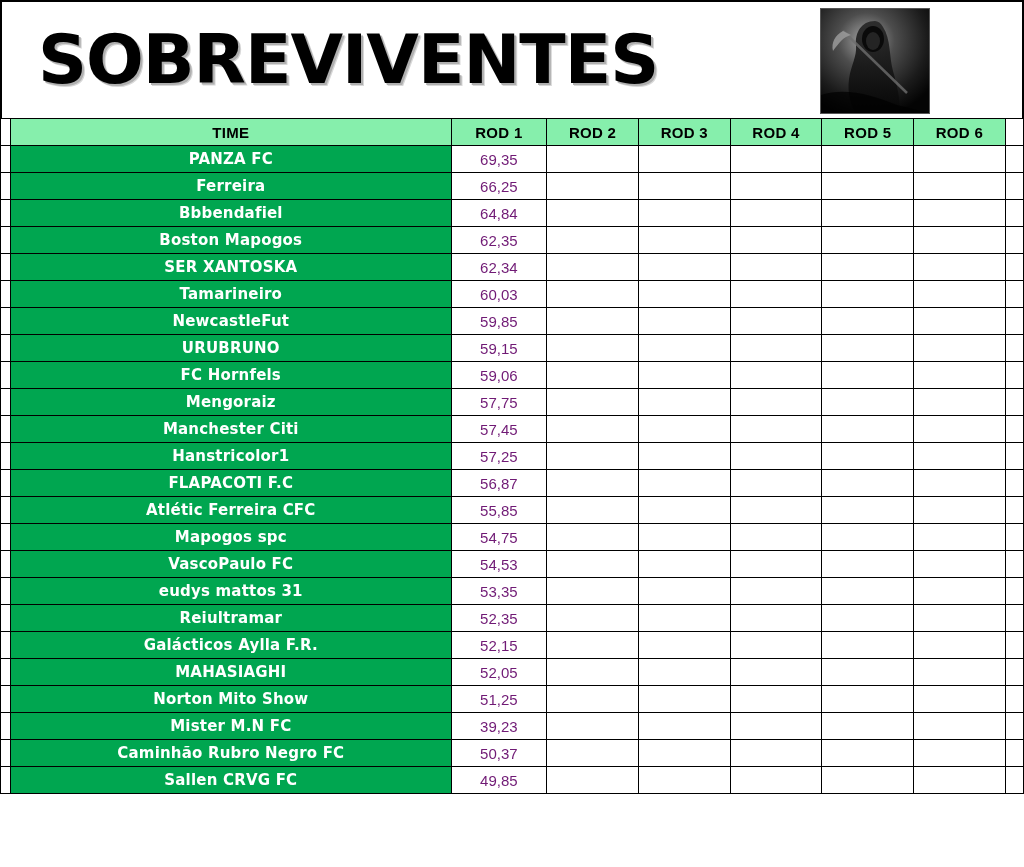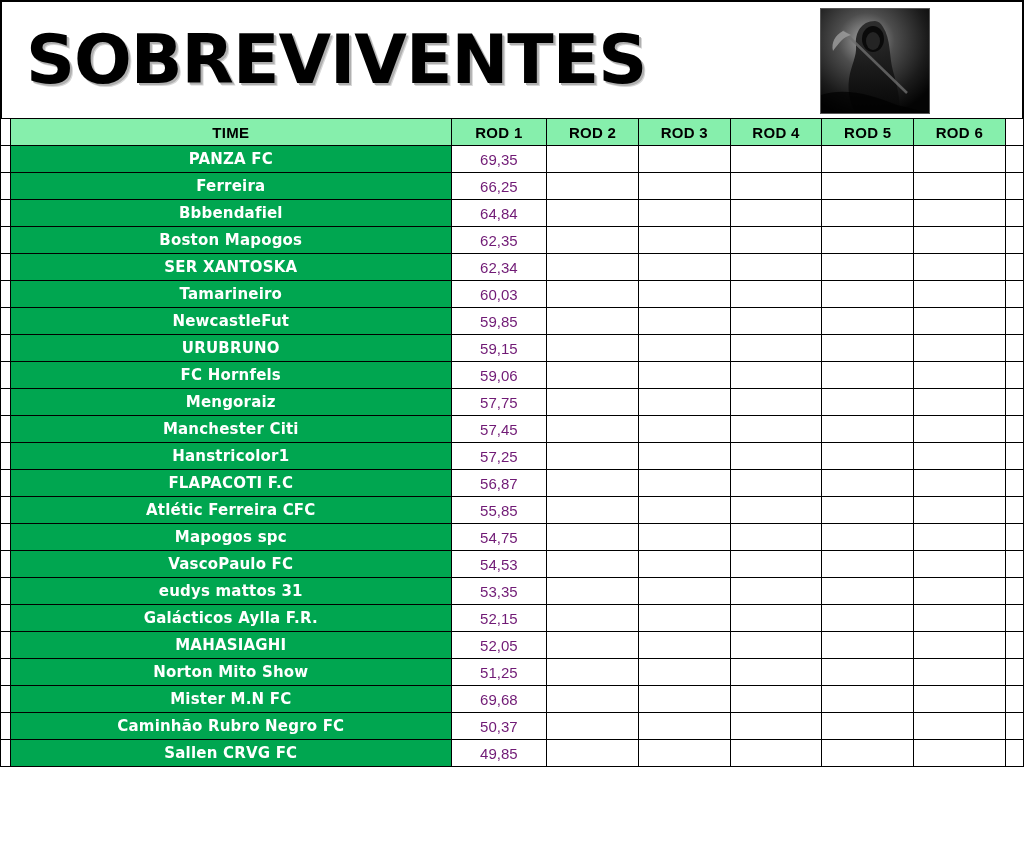--- a/index.html
+++ b/index.html
@@ -32,21 +32,21 @@
     background: #ffffff;
     display: flex;
     align-items: center;
   }
   .banner-title {
     font-family: "DejaVu Sans", sans-serif;
     font-weight: bold;
     font-size: 68px;
     letter-spacing: -1px;
     color: #000000;
-    margin-left: 24px;
+    margin-left: 36px;
     line-height: 1;
     white-space: nowrap;
     text-shadow: 2px 2px 0 #b0b0b0, 3px 3px 0 #d8d8d8;
   }
   .banner-image {
     position: absolute;
     right: 92px;
     top: 6px;
     width: 108px;
     height: 104px;
@@ -355,20 +355,31 @@
           <td class="score">53,35</td>
           <td class="blank"></td>
           <td class="blank"></td>
           <td class="blank"></td>
           <td class="blank"></td>
           <td class="blank"></td>
           <td class="endpad"></td>
         </tr>
         <tr>
           <td class="pad"></td>
+          <td class="team">Reiultramar</td>
+          <td class="score">52,35</td>
+          <td class="blank"></td>
+          <td class="blank"></td>
+          <td class="blank"></td>
+          <td class="blank"></td>
+          <td class="blank"></td>
+          <td class="endpad"></td>
+        </tr>
+        <tr>
+          <td class="pad"></td>
           <td class="team">Galácticos Aylla F.R.</td>
           <td class="score">52,15</td>
           <td class="blank"></td>
           <td class="blank"></td>
           <td class="blank"></td>
           <td class="blank"></td>
           <td class="blank"></td>
           <td class="endpad"></td>
         </tr>
         <tr>
@@ -389,21 +400,21 @@
           <td class="blank"></td>
           <td class="blank"></td>
           <td class="blank"></td>
           <td class="blank"></td>
           <td class="blank"></td>
           <td class="endpad"></td>
         </tr>
         <tr>
           <td class="pad"></td>
           <td class="team">Mister M.N FC</td>
-          <td class="score">69,68</td>
+          <td class="score">39,23</td>
           <td class="blank"></td>
           <td class="blank"></td>
           <td class="blank"></td>
           <td class="blank"></td>
           <td class="blank"></td>
           <td class="endpad"></td>
         </tr>
         <tr>
           <td class="pad"></td>
           <td class="team">Caminhão Rubro Negro FC</td>

